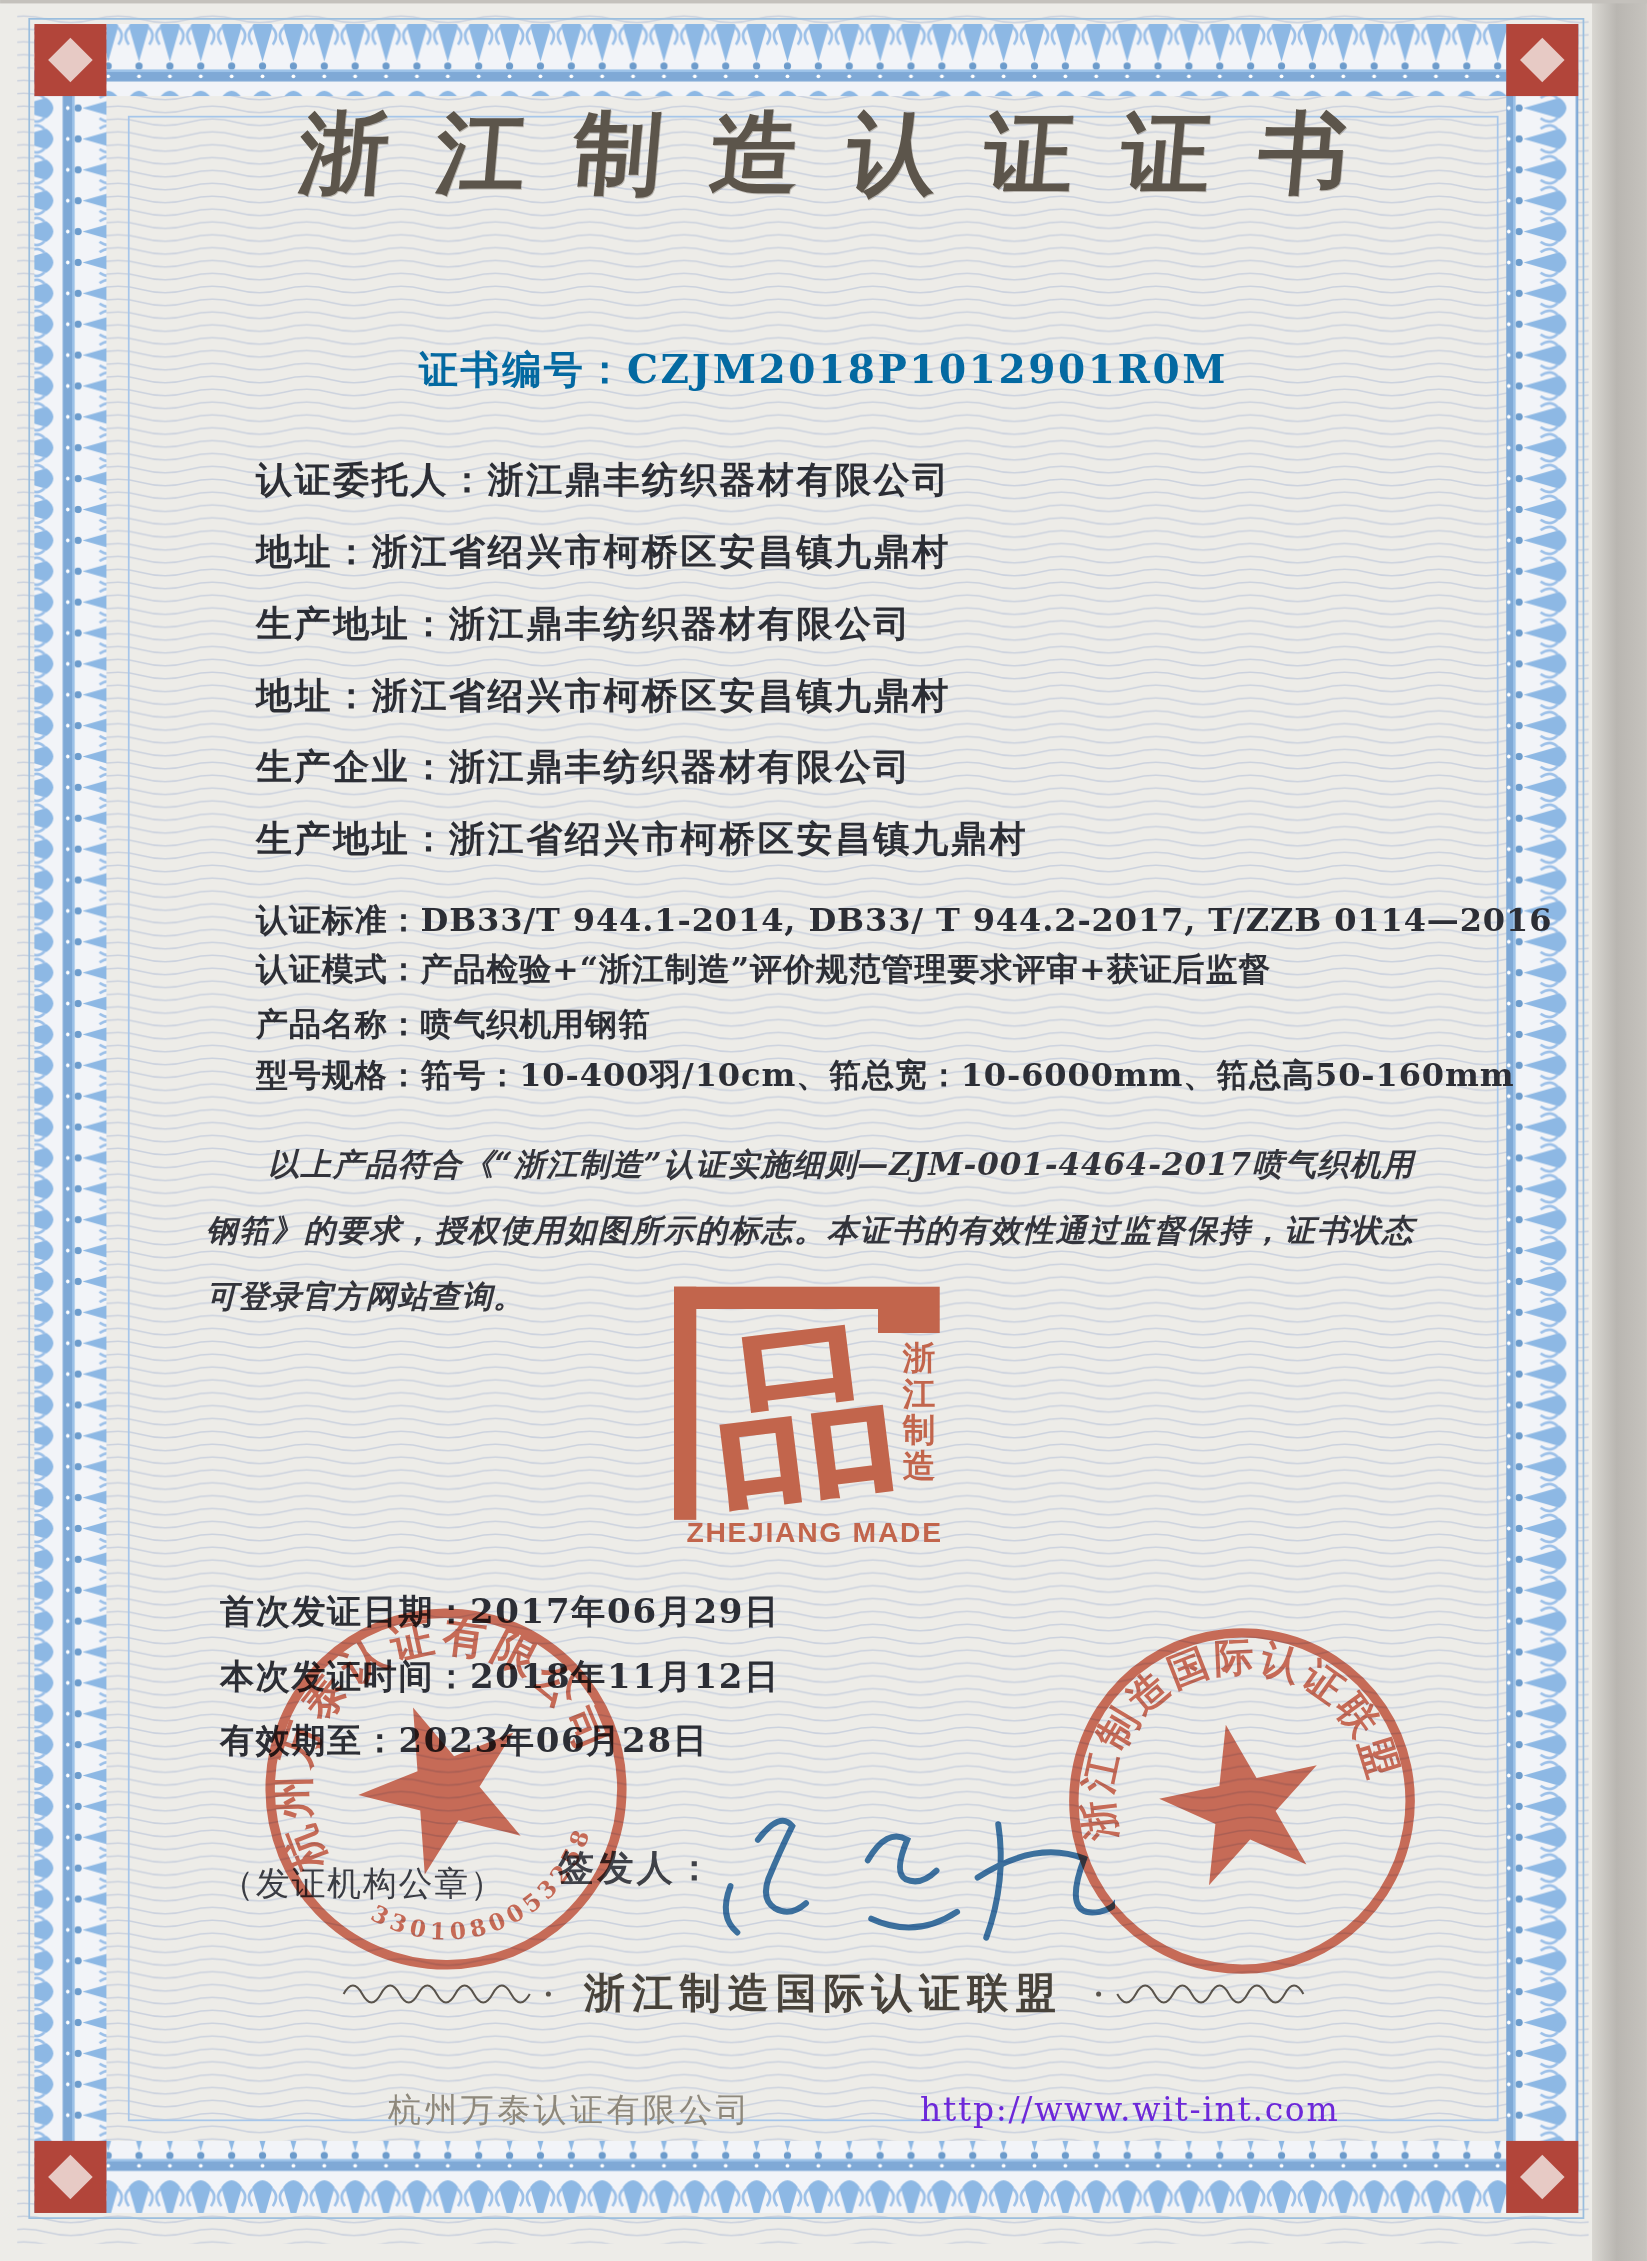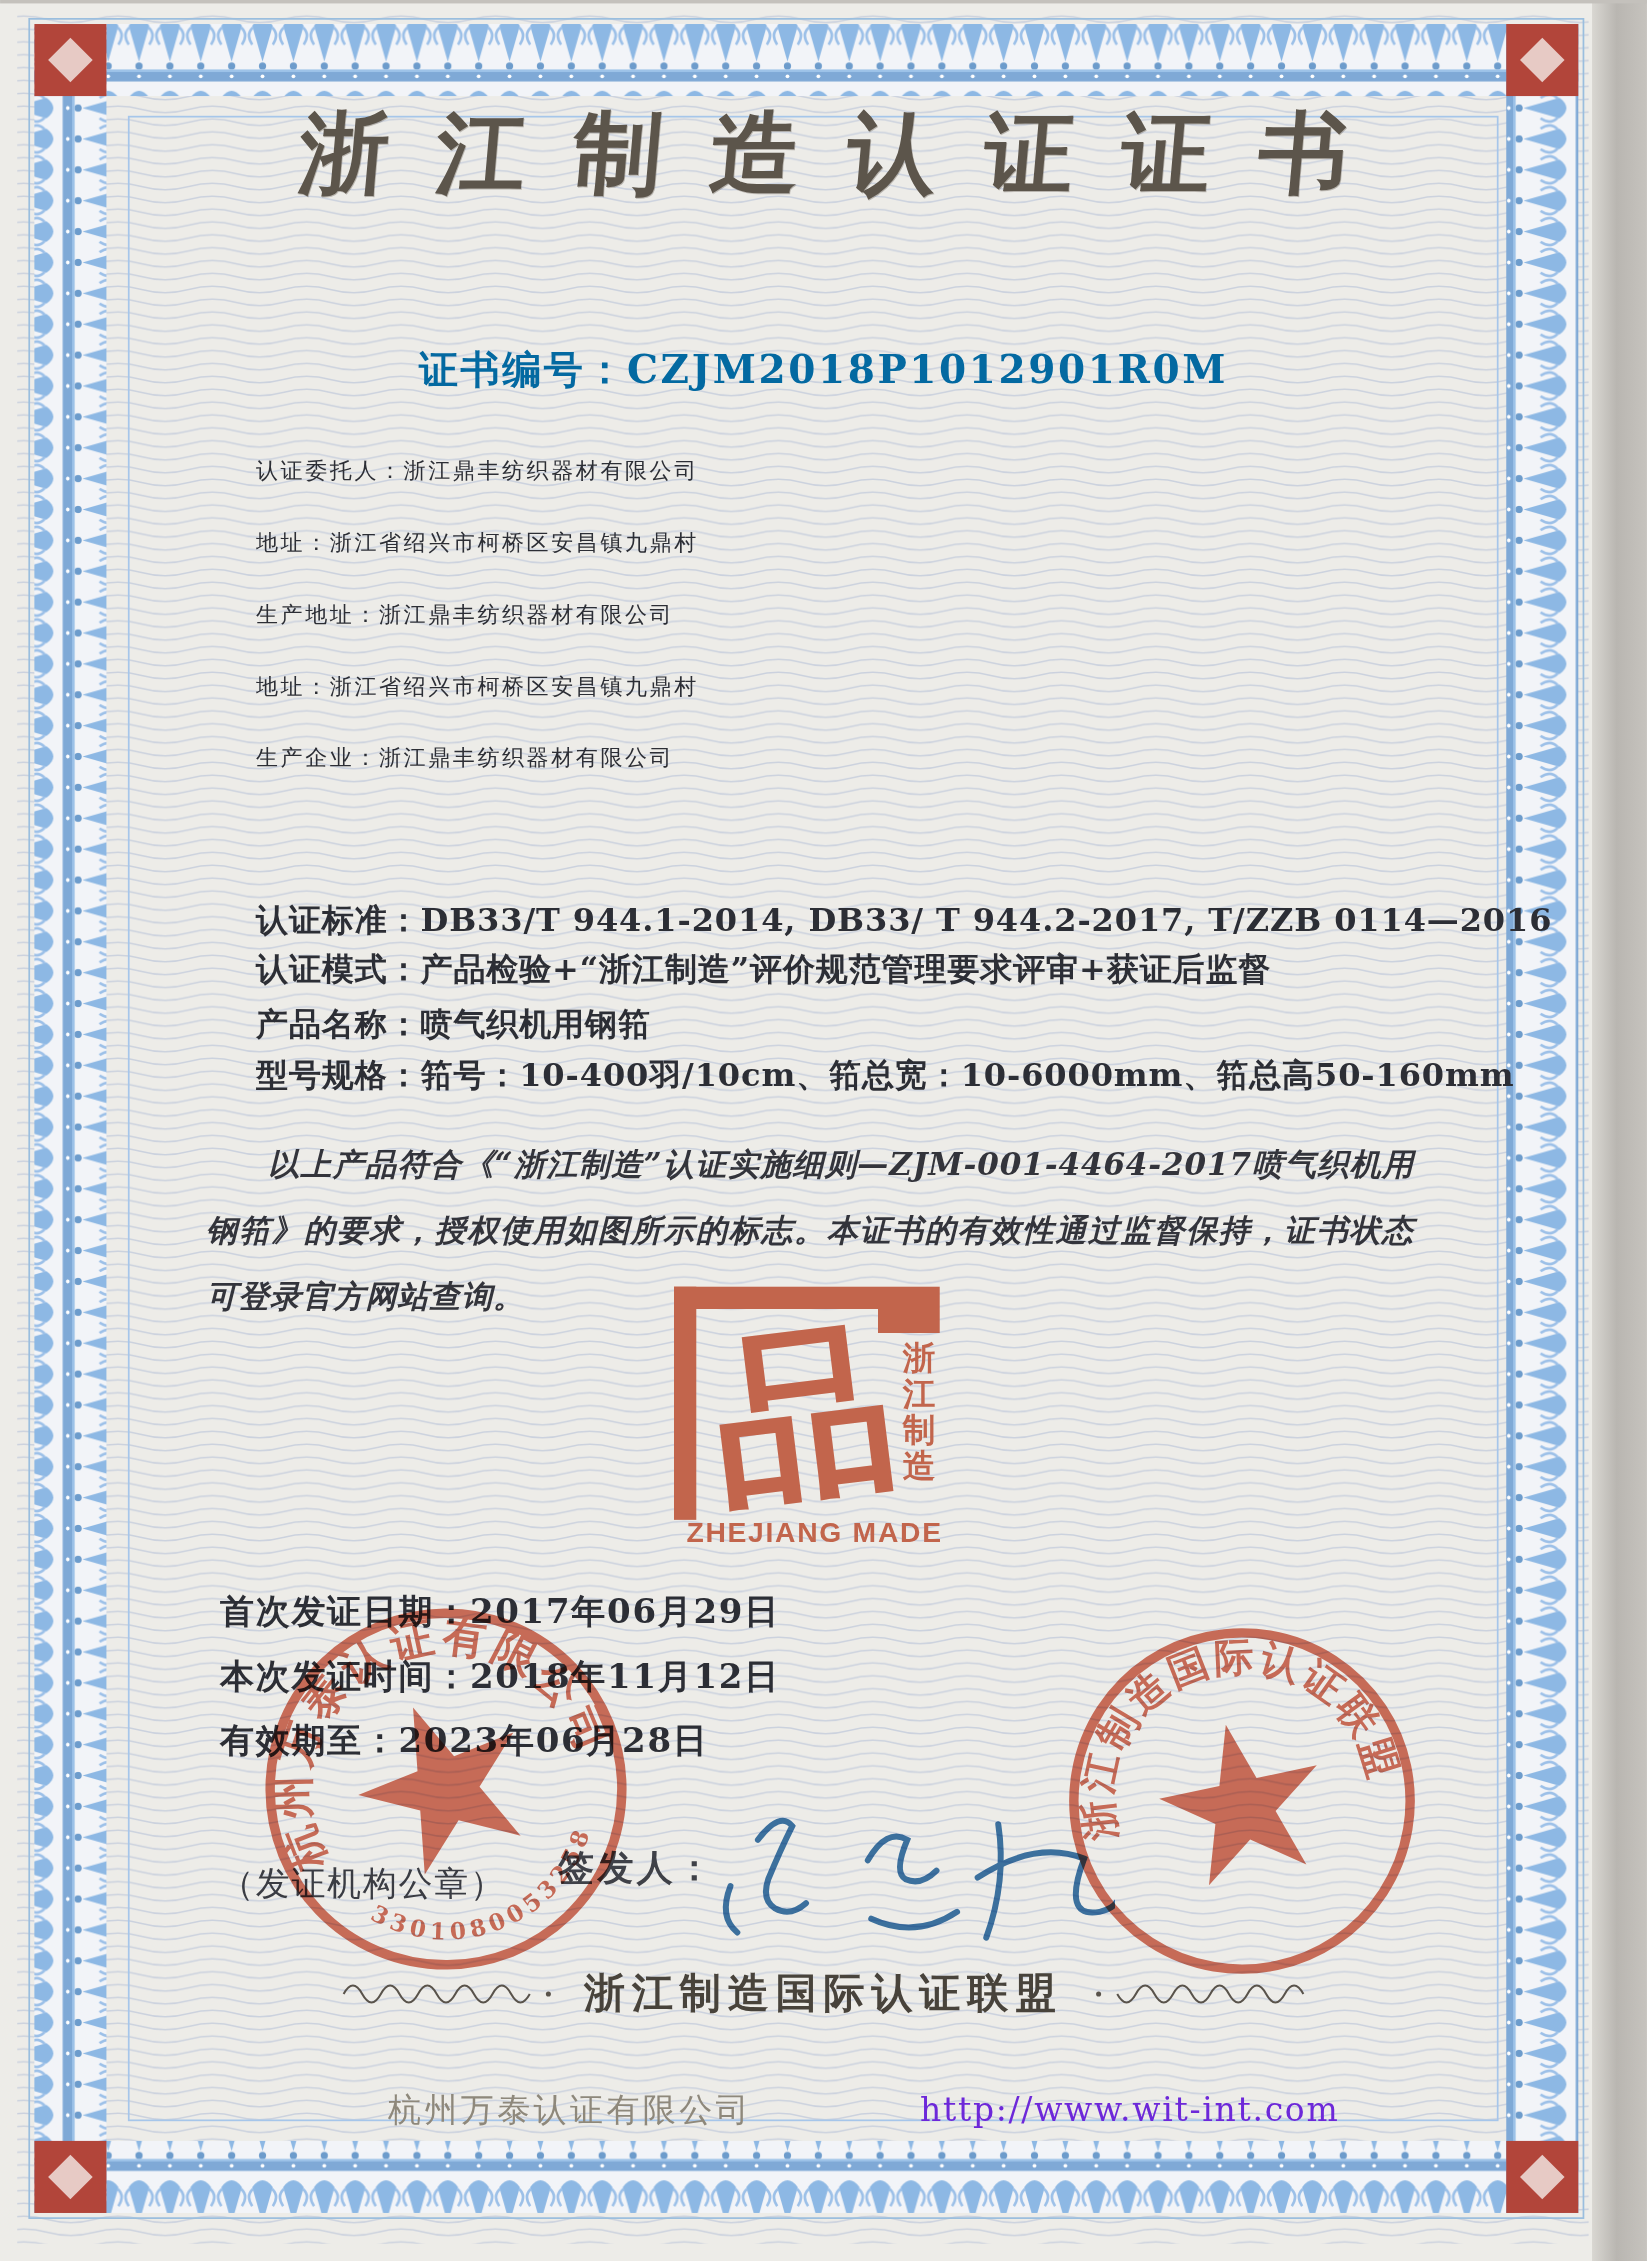--- a/index.html
+++ b/index.html
@@ -5,21 +5,21 @@
   html,body{margin:0;padding:0;background:#d8d6d1;}
   .page{position:relative;width:1647px;height:2261px;background:#edece8;overflow:hidden;
         font-family:"DejaVu Serif","Liberation Serif",serif;color:#2c2e35;}
   .abs{position:absolute;}
   .line{position:absolute;white-space:nowrap;}
   .title{position:absolute;top:94px;left:0;width:100%;text-align:center;
          font-size:89px;font-weight:700;letter-spacing:48px;padding-left:48px;box-sizing:border-box;
          color:#5c554b;transform:skewX(-5deg);text-shadow:0.9px 0.9px 0 rgba(90,80,70,.35);}
   .certno{position:absolute;top:343px;left:0;width:100%;text-align:center;
           font-size:39px;font-weight:700;letter-spacing:2.6px;color:#0369a1;}
-  .info{font-size:22px;font-weight:400;letter-spacing:2.6px;}
+  .info{font-size:36px;font-weight:700;letter-spacing:2.6px;}
   .spec{font-size:32px;font-weight:700;letter-spacing:0.9px;}
   .decl{position:absolute;left:206px;top:1131px;width:1208px;font-size:31px;line-height:66px;
         text-align:justify;text-indent:2em;font-style:italic;color:#33343b;letter-spacing:0.9px;font-weight:bold;}
   .date{font-size:34px;font-weight:700;letter-spacing:1.7px;}
   .sealnote{font-size:34px;font-weight:500;color:#3a3c43;letter-spacing:1.7px;}
   .issuer{font-size:36px;font-weight:600;color:#3f4148;letter-spacing:3.4px;}
   .alliance-row{position:absolute;top:1966px;left:0;width:100%;display:flex;
                 justify-content:center;align-items:center;gap:31px;}
   .alliance-name{font-size:41px;font-weight:700;color:#48433b;letter-spacing:6.9px;white-space:nowrap;}
   .footer-co{font-size:33px;color:#8e887b;letter-spacing:3.4px;}
@@ -105,20 +105,23 @@
   </div>
   <div class="line info" style="left:256px;top:600px;">
     <span>生产地址：</span><span>浙江鼎丰纺织器材有限公司</span>
   </div>
   <div class="line info" style="left:256px;top:672px;">
     <span>地址：</span><span>浙江省绍兴市柯桥区安昌镇九鼎村</span>
   </div>
   <div class="line info" style="left:256px;top:743px;">
     <span>生产企业：</span><span>浙江鼎丰纺织器材有限公司</span>
   </div>
+  <div class="line info" style="left:256px;top:815px;">
+    <span>生产地址：</span><span>浙江省绍兴市柯桥区安昌镇九鼎村</span>
+  </div>
 
   <div class="line spec" style="left:256px;top:899px;">
     <span>认证标准：</span><span>DB33/T 944.1-2014, DB33/ T 944.2-2017, T/ZZB 0114—2016</span>
   </div>
   <div class="line spec" style="left:256px;top:948px;">
     <span>认证模式：</span><span>产品检验+“浙江制造”评价规范管理要求评审+获证后监督</span>
   </div>
   <div class="line spec" style="left:256px;top:1003px;">
     <span>产品名称：</span><span>喷气织机用钢筘</span>
   </div>

